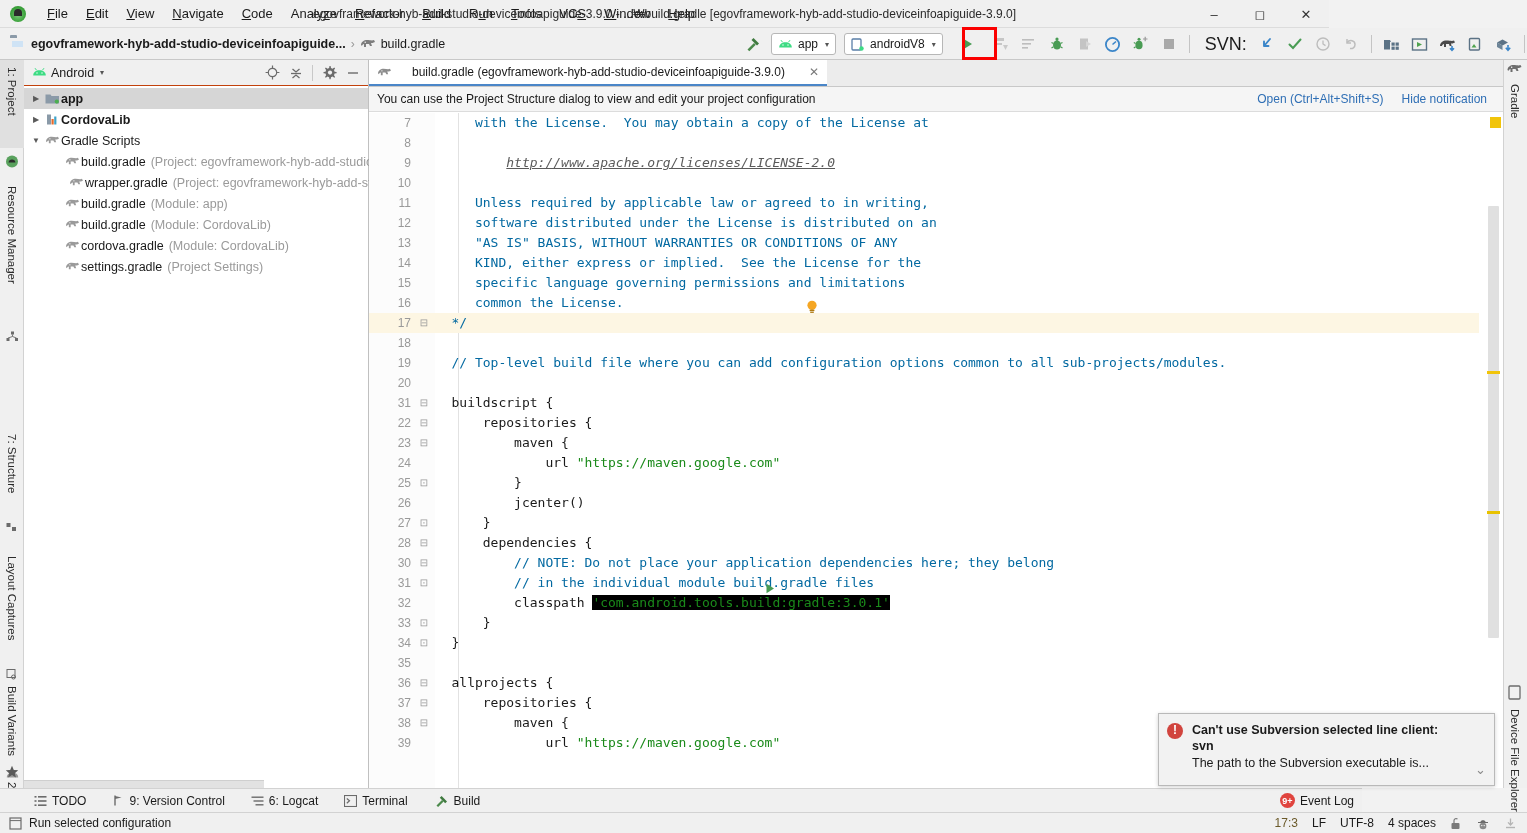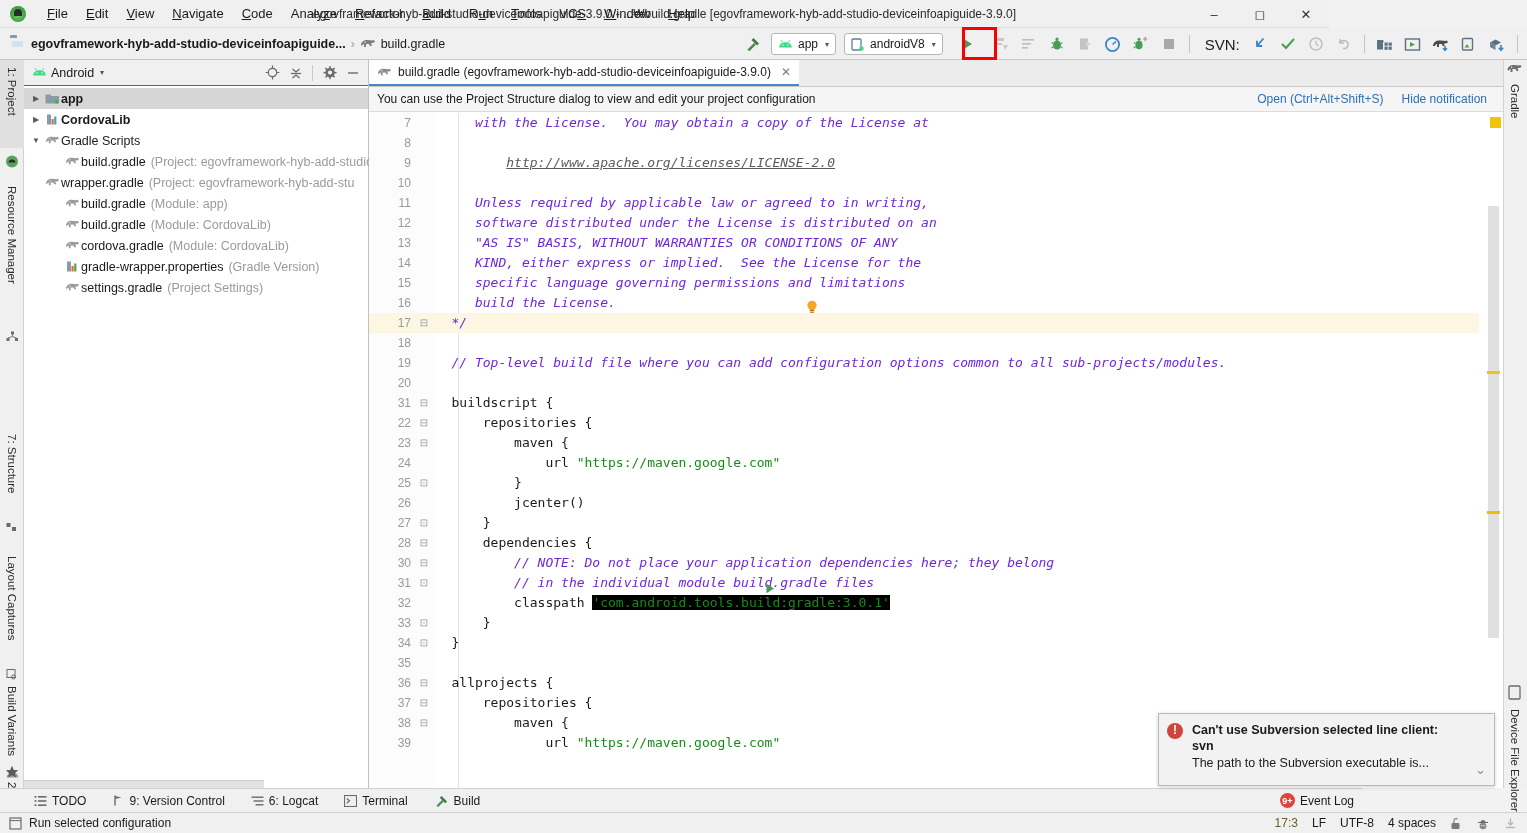--- a/index.html
+++ b/index.html
@@ -91,21 +91,21 @@
     display: flex; align-items: center; gap: 5px; padding: 0 6px 0 6px;
     font-size: 12px; color: #1a1a1a; margin: 0 3px;
   }
   .combo .caret { font-size: 8px; color: #555; margin-left: 2px; }
 
   .run-highlight {
     position: absolute; left: 962px; top: 27px; width: 35px; height: 33px;
     border: 3px solid #fb0000; pointer-events: none; z-index: 40;
   }
 
-  .svn-label { font-size: 15px; color: #1a1a1a; margin: 0 5px 0 8px; }
+  .svn-label { font-size: 18px; color: #1a1a1a; margin: 0 5px 0 8px; }
 
   
   .left-strip {
     position: absolute; left: 0; top: 60px; width: 24px; height: 728px;
     background: #f0f0f0; border-right: 1px solid #d2d2d2;
   }
   .vtab {
     position: absolute; left: 0; width: 24px;
     writing-mode: vertical-rl;
     font-size: 11.5px; color: #2b2b2b;
@@ -146,21 +146,21 @@
   
   .editor-area {
     position: absolute; left: 369px; top: 60px; width: 1134px; height: 728px;
     background: #fff;
   }
   .tabbar {
     height: 27px; background: #ececec; border-bottom: 1px solid #c8c8c8;
     display: flex; align-items: stretch;
   }
   .etab {
-    display: flex; align-items: center; gap: 6px; padding: 0 8px;
+    display: flex; align-items: center; gap: 20px; padding: 0 8px;
     background: #fff; border-bottom: 2px solid #4a86c8;
     font-size: 12px; color: #1a1a1a;
   }
   .etab .x { color: #7a7a7a; font-size: 12px; margin-left: 4px; }
 
   .notifbar {
     height: 25px; background: #f5f5f5; border-bottom: 1px solid #dcdcdc;
     display: flex; align-items: center; padding: 0 8px; font-size: 12px;
   }
   .notif-actions { margin-left: auto; display: flex; gap: 18px; padding-right: 8px; }
@@ -185,21 +185,21 @@
   .cline.hl { background: #fdf6e3; }
   .lnum {
     position: absolute; left: 0; width: 42px; text-align: right;
     color: #999; font-family: "Liberation Sans", sans-serif; font-size: 12px;
   }
   .fold {
     position: absolute; left: 48px; width: 14px; text-align: center;
     color: #9a9a9a; font-size: 10px; font-family: "Liberation Sans", sans-serif;
   }
   .ctext { position: absolute; left: 59px; }
-  .c-com { color: #6d28d9; font-style: italic; }
+  .c-com { color: #0369a1; }
   .c-str { color: #1a8a1a; }
   .c-txt { color: #1a1a1a; }
   .c-url { color: #5a5a5a; font-style: italic; text-decoration: underline; }
   .hl-box { background: #000000; }
 
   .indent-guide {
     position: absolute; top: 0; bottom: 0; width: 1px; background: #e2e2e2;
   }
 
   
@@ -631,21 +631,21 @@
           <span class="arrow"></span>
           <span class="tr-ico">
             <svg width="15" height="11" viewBox="0 0 16 12">
               <path d="M1 7 C1 4 4 2 7 2 C10 2 12 3 14 2 L15 4 C13 5 12 5 11 5 L12 8 L10 8 L9 6 L6 6 L6 9 L4 9 L4 6 C3 6 2 7 2 8 Z" fill="#9a9a9a"></path>
               <circle cx="5.2" cy="4.2" r="0.7" fill="#fff"></circle>
             </svg>
           </span>
           <span class="tr-label">build.gradle</span>
           <span class="tr-sub">(Project: egovframework-hyb-add-studio</span>
         </div>
-        <div class="tree-row" style="">
+        <div class="tree-row" style=" margin-left: 24px;">
           <span class="arrow"></span>
           <span class="tr-ico">
             <svg width="15" height="11" viewBox="0 0 16 12">
               <path d="M1 7 C1 4 4 2 7 2 C10 2 12 3 14 2 L15 4 C13 5 12 5 11 5 L12 8 L10 8 L9 6 L6 6 L6 9 L4 9 L4 6 C3 6 2 7 2 8 Z" fill="#9a9a9a"></path>
               <circle cx="5.2" cy="4.2" r="0.7" fill="#fff"></circle>
             </svg>
           </span>
           <span class="tr-label">wrapper.gradle</span>
           <span class="tr-sub">(Project: egovframework-hyb-add-stu</span>
         </div>
@@ -674,32 +674,20 @@
         <div class="tree-row" style="padding-left: 24px;">
           <span class="arrow"></span>
           <span class="tr-ico">
             <svg width="15" height="11" viewBox="0 0 16 12">
               <path d="M1 7 C1 4 4 2 7 2 C10 2 12 3 14 2 L15 4 C13 5 12 5 11 5 L12 8 L10 8 L9 6 L6 6 L6 9 L4 9 L4 6 C3 6 2 7 2 8 Z" fill="#9a9a9a"></path>
               <circle cx="5.2" cy="4.2" r="0.7" fill="#fff"></circle>
             </svg>
           </span>
           <span class="tr-label">cordova.gradle</span>
           <span class="tr-sub">(Module: CordovaLib)</span>
-        </div>
-        <div class="tree-row" style="padding-left: 24px;">
-          <span class="arrow"></span>
-          <span class="tr-ico">
-            <svg width="13" height="13" viewBox="0 0 13 13">
-              <rect x="1" y="1.5" width="4" height="10" fill="#8a9aa8"></rect>
-              <rect x="5.5" y="6" width="2.2" height="5.5" fill="#e86a2a"></rect>
-              <rect x="8.2" y="3.5" width="2.2" height="8" fill="#4fa34f"></rect>
-            </svg>
-          </span>
-          <span class="tr-label">gradle-wrapper.properties</span>
-          <span class="tr-sub">(Gradle Version)</span>
         </div>
         <div class="tree-row" style="padding-left: 24px;">
           <span class="arrow"></span>
           <span class="tr-ico">
             <svg width="15" height="11" viewBox="0 0 16 12">
               <path d="M1 7 C1 4 4 2 7 2 C10 2 12 3 14 2 L15 4 C13 5 12 5 11 5 L12 8 L10 8 L9 6 L6 6 L6 9 L4 9 L4 6 C3 6 2 7 2 8 Z" fill="#9a9a9a"></path>
               <circle cx="5.2" cy="4.2" r="0.7" fill="#fff"></circle>
             </svg>
           </span>
           <span class="tr-label">settings.gradle</span>
@@ -739,21 +727,21 @@
       <div class="codearea" id="codearea">
           <div class="cline"><span class="lnum">7</span><span class="ctext"><span class="c-com">      with the License.  You may obtain a copy of the License at</span></span></div>
           <div class="cline"><span class="lnum">8</span><span class="ctext"><span class="c-com"></span></span></div>
           <div class="cline"><span class="lnum">9</span><span class="ctext"><span>          </span><span class="c-url">http://www.apache.org/licenses/LICENSE-2.0</span></span></div>
           <div class="cline"><span class="lnum">10</span><span class="ctext"><span class="c-com"></span></span></div>
           <div class="cline"><span class="lnum">11</span><span class="ctext"><span class="c-com">      Unless required by applicable law or agreed to in writing,</span></span></div>
           <div class="cline"><span class="lnum">12</span><span class="ctext"><span class="c-com">      software distributed under the License is distributed on an</span></span></div>
           <div class="cline"><span class="lnum">13</span><span class="ctext"><span class="c-com">      "AS IS" BASIS, WITHOUT WARRANTIES OR CONDITIONS OF ANY</span></span></div>
           <div class="cline"><span class="lnum">14</span><span class="ctext"><span class="c-com">      KIND, either express or implied.  See the License for the</span></span></div>
           <div class="cline"><span class="lnum">15</span><span class="ctext"><span class="c-com">      specific language governing permissions and limitations</span></span></div>
-          <div class="cline"><span class="lnum">16</span><span class="ctext"><span class="c-com">      build the License.</span></span></div>
+          <div class="cline"><span class="lnum">16</span><span class="ctext"><span class="c-com">      common the License.</span></span></div>
           <div class="cline hl"><span class="lnum">17</span><span class="fold">⊟</span><span class="ctext"><span class="c-com">   */</span></span></div>
           <div class="cline"><span class="lnum">18</span><span class="ctext"><span class="c-txt"></span></span></div>
           <div class="cline"><span class="lnum">19</span><span class="ctext"><span class="c-com">   // Top-level build file where you can add configuration options common to all sub-projects/modules.</span></span></div>
           <div class="cline"><span class="lnum">20</span><span class="ctext"><span class="c-txt"></span></span></div>
           <div class="cline"><span class="lnum">31</span><span class="fold">⊟</span><span class="ctext"><span class="c-txt">   buildscript {</span></span></div>
           <div class="cline"><span class="lnum">22</span><span class="fold">⊟</span><span class="ctext"><span class="c-txt">       repositories {</span></span></div>
           <div class="cline"><span class="lnum">23</span><span class="fold">⊟</span><span class="ctext"><span class="c-txt">           maven {</span></span></div>
           <div class="cline"><span class="lnum">24</span><span class="ctext"><span class="c-txt">               url </span><span class="c-str">"https://maven.google.com"</span></span></div>
           <div class="cline"><span class="lnum">25</span><span class="fold">⊡</span><span class="ctext"><span class="c-txt">           }</span></span></div>
           <div class="cline"><span class="lnum">26</span><span class="ctext"><span class="c-txt">           jcenter()</span></span></div>

